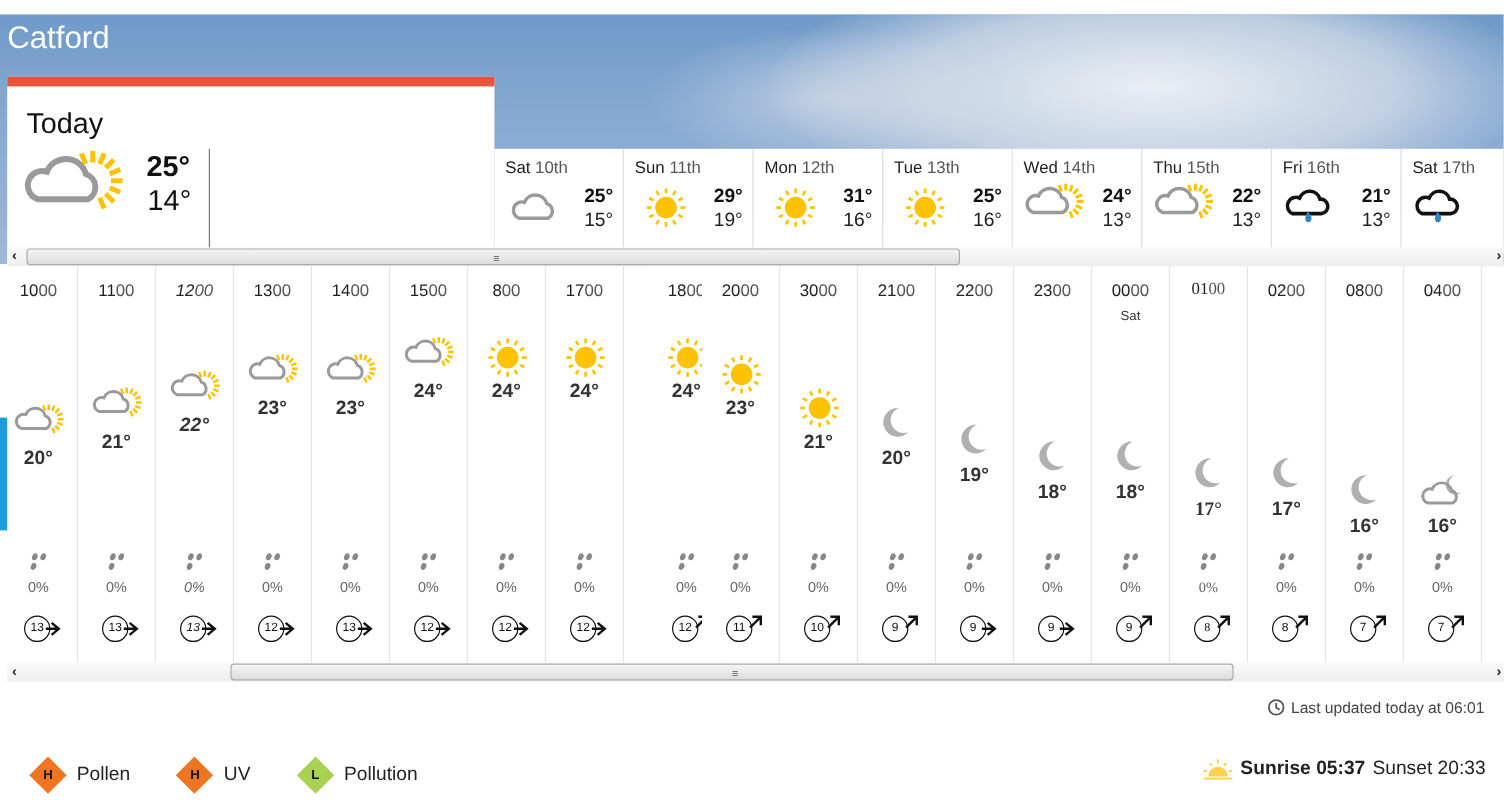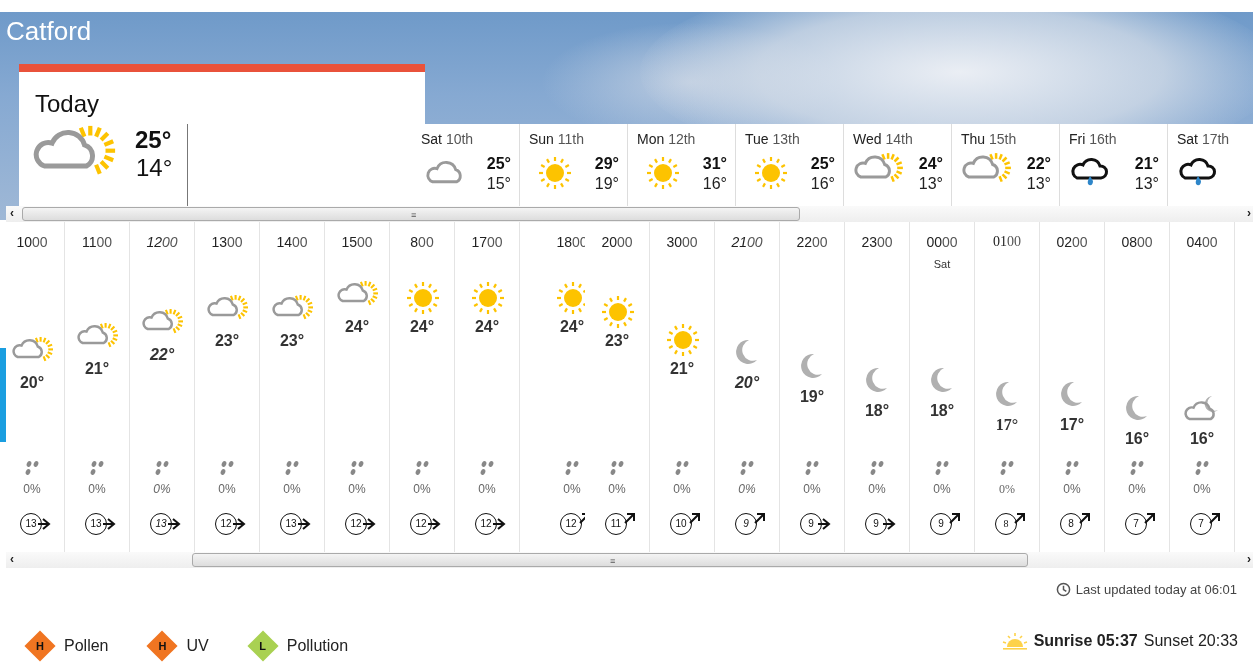--- a/index.html
+++ b/index.html
@@ -4,21 +4,21 @@
 <style>
   * { box-sizing: border-box; margin: 0; padding: 0; }
   html, body { width: 1253px; height: 667px; overflow: hidden; background: #fff; font-family: "Liberation Sans", sans-serif; color: #222; }
   .hero { position: absolute; left: 0; top: 0; width: 1253px; height: 208px;
     background: linear-gradient(180deg, #6f9ac9 0%, #86a9d2 40%, #9fb8d6 100%); overflow: hidden; margin-top: 12px; }
   .cloud-bg1 { position: absolute; left: 640px; top: -40px; width: 640px; height: 200px; border-radius: 50%;
     background: radial-gradient(ellipse at center, rgba(240,242,246,0.95) 0%, rgba(220,226,234,0.7) 45%, rgba(200,210,225,0) 72%); }
   .cloud-bg2 { position: absolute; left: 540px; top: 10px; width: 300px; height: 120px; border-radius: 50%;
     background: radial-gradient(ellipse at center, rgba(210,218,230,0.7) 0%, rgba(200,210,225,0) 70%); }
   .location { position: absolute; left: 6px; top: 4px; font-size: 26px; color: #fff; }
-  .today-card { position: absolute; left: 19px; top: 52px; width: 406px; height: 188px; background: #fff; border-top: 8px solid #e9523b; }
+  .today-card { position: absolute; left: 6px; top: 52px; width: 406px; height: 188px; background: #fff; border-top: 8px solid #e9523b; }
   .today-title { position: absolute; left: 16px; top: 18px; font-size: 24px; color: #111; }
   .today-icon { position: absolute; left: 14px; top: 52px; width: 84px; height: 70px; }
   .today-hi { position: absolute; left: 116px; top: 54px; font-size: 24px; font-weight: bold; color: #111; }
   .today-lo { position: absolute; left: 117px; top: 82px; font-size: 24px; color: #111; }
   .today-sep { position: absolute; left: 168px; top: 52px; width: 1px; height: 83px; background: #777; }
   .today-desc { position: absolute; left: 186px; top: 54px; width: 210px; font-size: 20px; line-height: 24px; color: #111; }
   .days { position: absolute; left: 412px; top: 112px; height: 94px; display: flex; }
   .day { position: relative; width: 108px; height: 94px; background: #fff; border-right: 1px solid #ddd; }
   .day-name { position: absolute; left: 9px; top: 7px; font-size: 14px; color: #222; }
   .day-name .num { color: #555; }
@@ -582,21 +582,21 @@
       <ellipse cx="4" cy="12" rx="2.2" ry="3" fill="#888" transform="rotate(25 4 12)"></ellipse>
     </svg>
     <div class="hour-rain">0%</div>
     <div class="hour-wind">
       <div class="wc">10</div>
       <svg width="14" height="26" viewBox="0 0 14 26">
           <path d="M2 12 L11 3 M4 3 H11 V10" fill="none" stroke="#111" stroke-width="2"></path>
         </svg>
     </div>
     </div>
-    <div class="hour" style="left: 715px; font-style: italic;">
+    <div class="hour" style="left: 715px;">
     <div class="hour-time"><span>21</span><span class="mm">00</span></div>
     <div class="hour-day"></div>
     <div class="hour-icon" style="top:114px"><svg width="42" height="36" viewBox="0 0 42 36">
           <path d="M22 4 A12 12 0 1 0 30 24 A10 10 0 0 1 22 4 Z" fill="#b0b0b0"></path>
         </svg></div>
     <div class="hour-temp" style="top:152px">20°</div>
     <svg class="hour-rain-icon" viewBox="0 0 18 16">
       <ellipse cx="5" cy="4" rx="2.2" ry="3" fill="#888" transform="rotate(25 5 4)"></ellipse>
       <ellipse cx="12" cy="4" rx="2.2" ry="3" fill="#888" transform="rotate(25 12 4)"></ellipse>
       <ellipse cx="4" cy="12" rx="2.2" ry="3" fill="#888" transform="rotate(25 4 12)"></ellipse>

